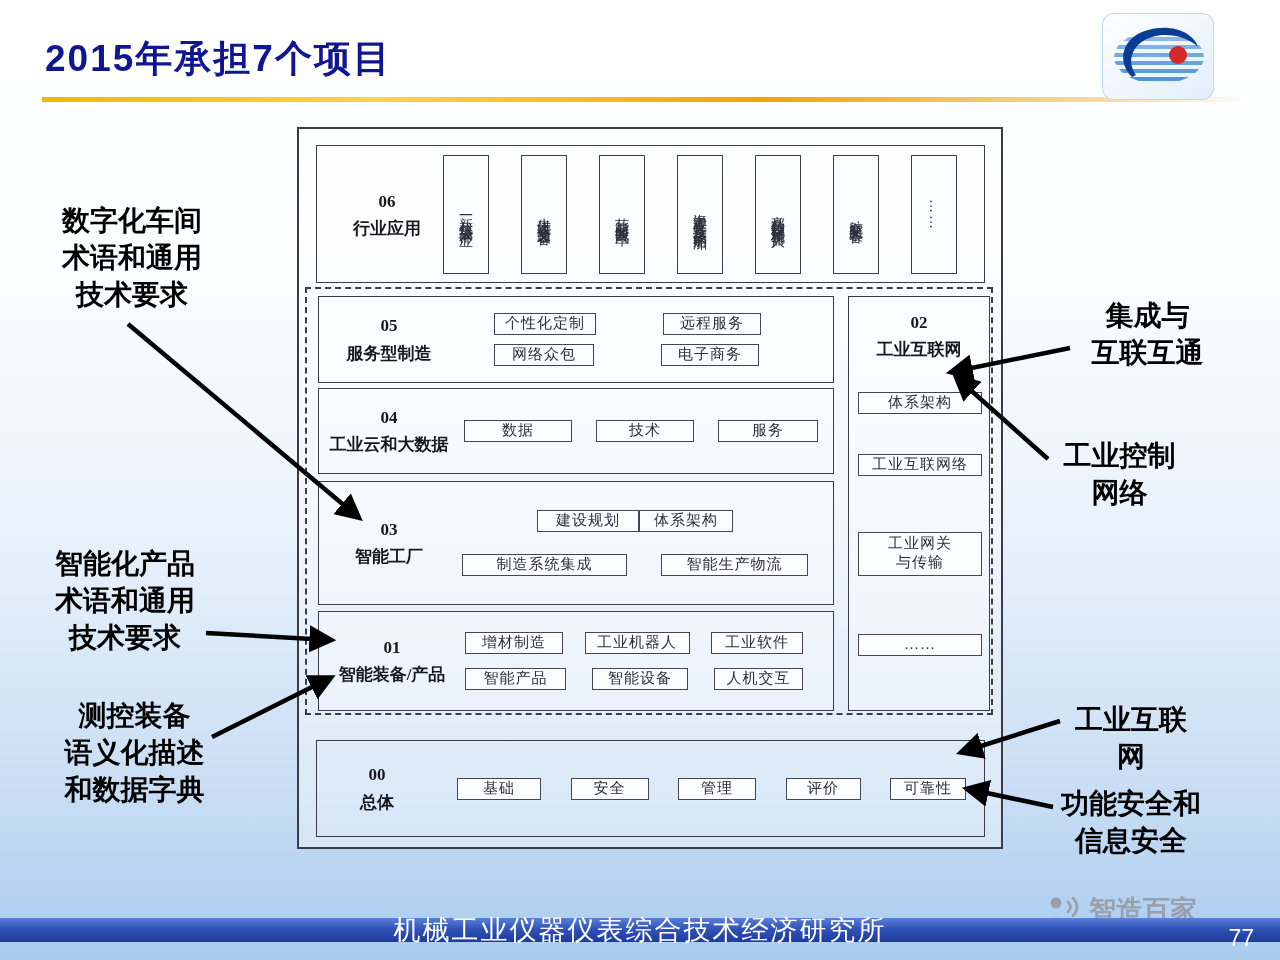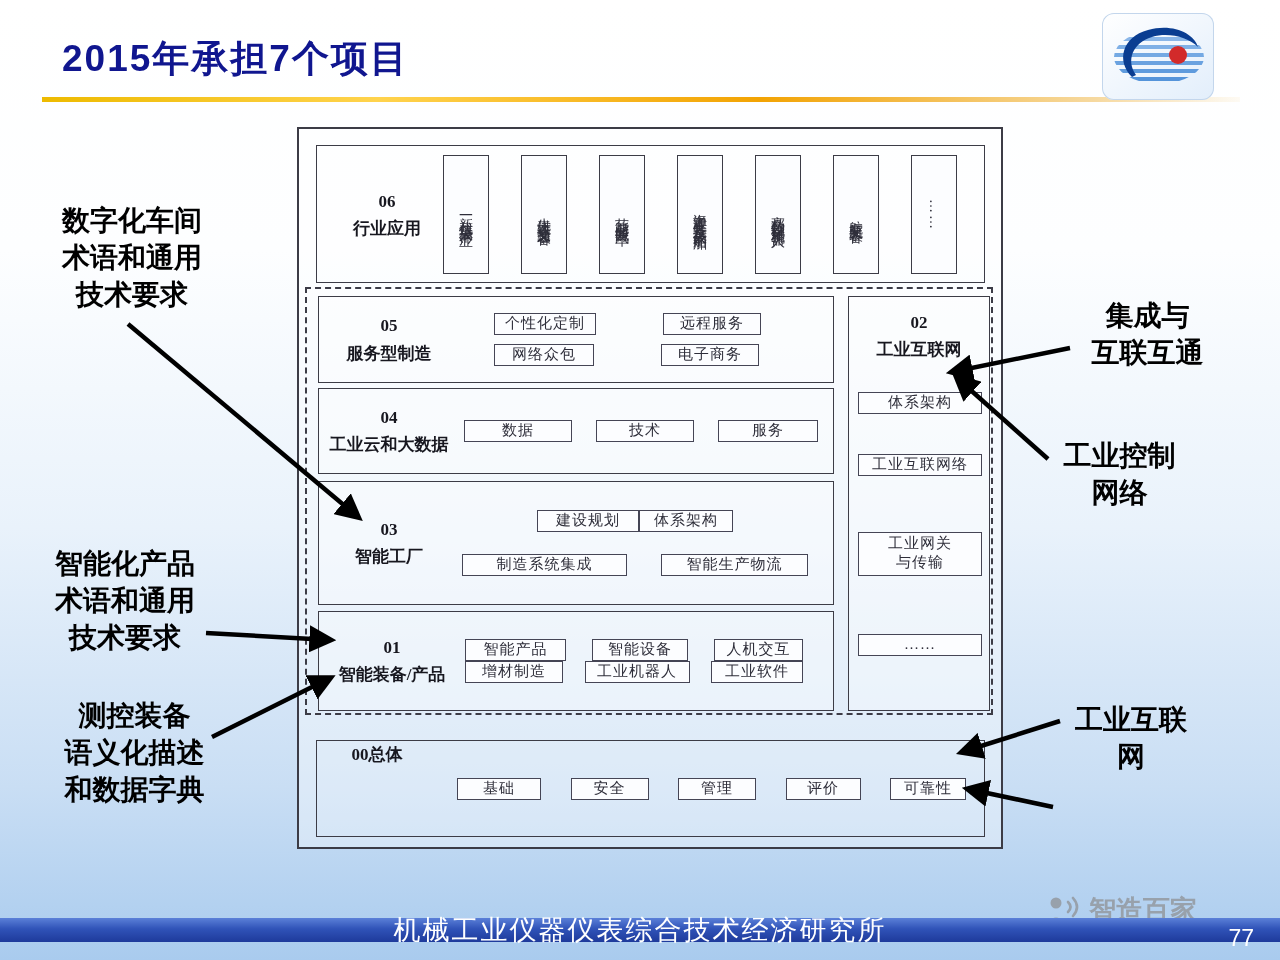--- a/index.html
+++ b/index.html
@@ -1,21 +1,21 @@
 <!DOCTYPE html>
 <html><head>
 <meta charset="utf-8">
 <style>
   * { margin:0; padding:0; box-sizing:border-box; }
   html,body { width:1280px; height:960px; font-family:"Liberation Sans", sans-serif; }
   .slide { position:relative; width:1280px; height:960px; overflow:hidden;
     background:linear-gradient(180deg,#ffffff 0%,#fdfeff 26%,#e9f2fb 55%,#c9def4 82%,#a9cbee 100%); }
 
   .title { position:absolute; left:45px; top:34px; font-size:37px; font-weight:800;
-    color:#10168f; letter-spacing:2px;margin-left:17px; }
+    color:#10168f; letter-spacing:2px; }
   .rule { position:absolute; left:42px; top:97px; width:1198px; height:5px;
     background:linear-gradient(90deg,#edba00 0%,#ffd34d 28%,#f2a303 60%,#f6d9a0 88%,rgba(246,217,160,0.12) 100%); }
   .logo { position:absolute; left:1102px; top:13px; width:112px; height:87px; border-radius:12px;
     background:linear-gradient(145deg,#ffffff,#e2eefb); box-shadow:0 0 0 1px #c3d6ec inset; }
 
   .diagram { position:absolute; left:297px; top:127px; width:706px; height:722px;
     border:2px solid #3c3c46; background:rgba(255,255,255,0.35); }
   .row06 { position:absolute; left:17px; top:16px; width:669px; height:138px; border:1.5px solid #3c3c46; }
   .row-label { position:absolute; text-align:center; font-family:"Liberation Serif",serif;
     font-weight:700; font-size:17px; color:#17171f; line-height:1.6; }
@@ -24,21 +24,21 @@
   .vbox { width:46px; height:119px; border:1.5px solid #3c3c46; background:#fcfdff;
     writing-mode:vertical-lr; font-family:"Liberation Serif",serif; font-size:14px; color:#2e2e3a;
     letter-spacing:2px; line-height:19px; padding:2px; display:flex; align-items:center; justify-content:center; }
 
   .dashed { position:absolute; left:6px; top:158px; width:688px; height:428px; border:2px dashed #3c3c46; }
   .hrow { position:absolute; left:11px; width:516px; border:1.5px solid #3c3c46;
     background:rgba(255,255,255,0.3); display:flex; }
   .row05 { top:7px;  height:87px; }
   .row04 { top:99px; height:86px; }
   .row03 { top:192px; height:124px; }
-  .row01 { top:322px; height:100px;align-items:center; }
+  .row01 { top:322px; height:100px; }
   .hrow .lbl { width:140px; display:flex; flex-direction:column; justify-content:center; text-align:center;
     font-family:"Liberation Serif",serif; font-weight:700; font-size:17px; color:#17171f; line-height:1.6; }
   .row01 .lbl { width:146px; }
   .hrow .content { flex:1; display:flex; flex-direction:column; justify-content:space-evenly; padding:7px 0; }
   .row04 .content { justify-content:center; }
   .line { display:flex; }
   .row05 .line { padding-left:35px; gap:67px; }
   .row04 .line { padding-left:5px; gap:24px; }
   .row03 .l1 { padding:0 23px 0 1px; justify-content:center; }
   .row03 .l2 { padding:0 25px 0 8px; justify-content:space-between; }
@@ -52,21 +52,21 @@
 
   .col02 { position:absolute; left:541px; top:7px; width:142px; height:415px;
     border:1.5px solid #3c3c46; background:rgba(255,255,255,0.3); }
   .clbl { position:absolute; top:12px; left:0; width:100%; text-align:center;
     font-family:"Liberation Serif",serif; font-weight:700; font-size:17px; color:#17171f; line-height:1.6; }
   .c02box { position:absolute; left:9px; width:124px; }
   .c02-1 { top:95px; }  .c02-2 { top:157px; }  .c02-3 { top:235px; }  .c02-4 { top:337px; }
 
   .row00 { position:absolute; left:17px; top:611px; width:669px; height:97px;
     border:1.5px solid #3c3c46; display:flex; }
-  .row00 .lbl { width:120px; display:flex; flex-direction:row; justify-content:center; text-align:center;
+  .row00 .lbl { width:120px; display:flex; flex-direction:column; justify-content:center; text-align:center;
     font-family:"Liberation Serif",serif; font-weight:700; font-size:17px; color:#17171f; line-height:1.6; }
   .row00 .content { flex:1; display:flex; align-items:center; justify-content:space-between; padding:0 18px 0 20px; }
 
   .ann { position:absolute; font-weight:700; font-size:28px; color:#000; text-align:center;
     line-height:1.33; white-space:pre-line; }
   .ann-l1 { left:52px;  top:202px; width:160px; }
   .ann-l2 { left:45px;  top:545px; width:160px; }
   .ann-l3 { left:52px;  top:697px; width:165px; }
   .ann-r1 { left:1075px; top:297px; width:145px; }
   .ann-r2 { left:1052px; top:437px; width:135px; }
@@ -179,28 +179,28 @@
         </div>
       </div>
 
       <div class="hrow row01">
         <div class="lbl">
           <div>01</div>
           <div>智能装备/产品</div>
         </div>
         <div class="content">
           <div class="line">
+            <div class="sbox" style="width:98px">增材制造</div>
+            <div class="sbox" style="width:105px">工业机器人</div>
+            <div class="sbox" style="width:92px">工业软件</div>
+          </div>
+          <div class="line">
             <div class="sbox" style="width:101px">智能产品</div>
             <div class="sbox" style="width:96px">智能设备</div>
             <div class="sbox" style="width:89px">人机交互</div>
-          </div>
-          <div class="line">
-            <div class="sbox" style="width:98px">增材制造</div>
-            <div class="sbox" style="width:105px">工业机器人</div>
-            <div class="sbox" style="width:92px">工业软件</div>
           </div>
         </div>
       </div>
 
       <div class="col02">
         <div class="clbl">
           <div>02</div>
           <div>工业互联网</div>
         </div>
         <div class="sbox c02box c02-1">体系架构</div>
@@ -235,20 +235,22 @@
 术语和通用
 技术要求</div>
   <div class="ann ann-l3">测控装备
 语义化描述
 和数据字典</div>
   <div class="ann ann-r1">集成与
 互联互通</div>
   <div class="ann ann-r2">工业控制
 网络</div>
   <div class="ann ann-r3">工业互联网</div>
+  <div class="ann ann-r4">功能安全和
+信息安全</div>
 
   <svg class="arrows" viewBox="0 0 1280 960">
     <defs>
       <marker id="ah" markerWidth="6" markerHeight="6" refX="4.6" refY="3" orient="auto" markerUnits="strokeWidth">
         <path d="M0,0 L6,3 L0,6 Z" fill="#000"></path>
       </marker>
     </defs>
     <line x1="128" y1="324" x2="358" y2="517" stroke="#000" stroke-width="4.5" marker-end="url(#ah)"></line>
     <line x1="206" y1="633" x2="330" y2="640" stroke="#000" stroke-width="4.5" marker-end="url(#ah)"></line>
     <line x1="212" y1="737" x2="330" y2="678" stroke="#000" stroke-width="4.5" marker-end="url(#ah)"></line>

